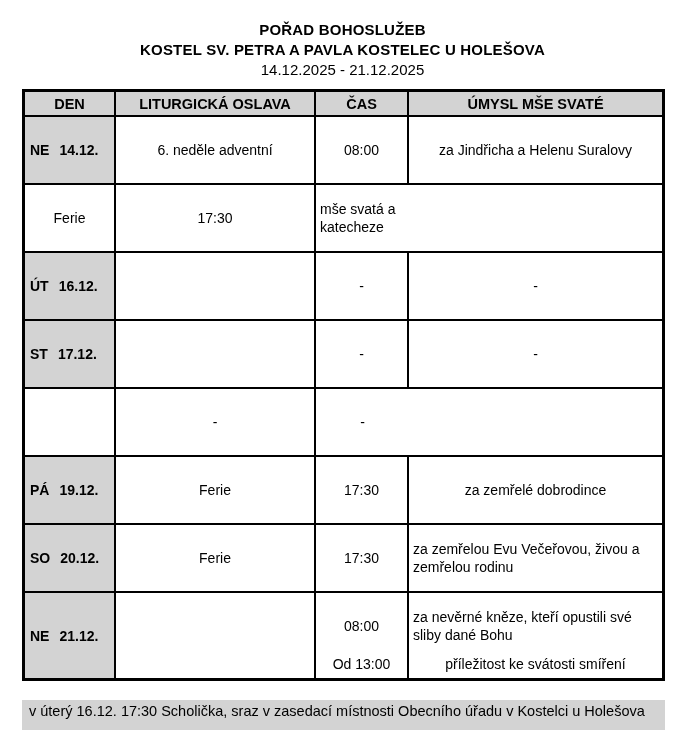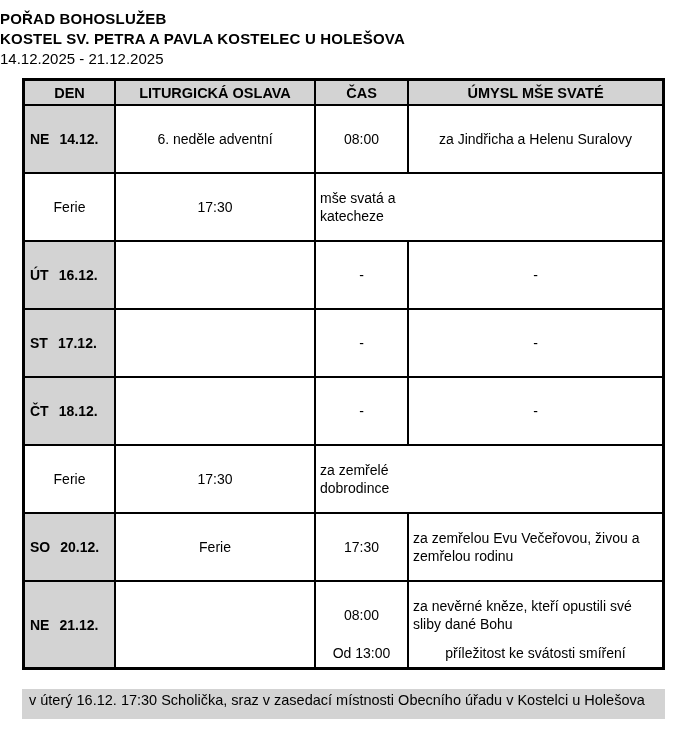--- a/index.html
+++ b/index.html
@@ -12,21 +12,22 @@
     color: #000000;
     -webkit-font-smoothing: antialiased;
   }
   .page {
     position: relative;
     width: 685px;
     height: 756px;
     overflow: hidden;
   }
   .title-block {
-    padding-top: 9px;
+    text-align: center;
+    padding-top: 20px;
   }
   .title-line {
     font-weight: bold;
     font-size: 15px;
     line-height: 20px;
     letter-spacing: 0.2px;
   }
   .date-line {
     font-size: 15px;
     line-height: 20px;
@@ -155,30 +156,30 @@
       <div class="cell v-border day-cell">
         <span>ST</span>
         <span class="date-part">17.12.</span>
       </div>
       <div class="cell v-border celebration-cell"></div>
       <div class="cell v-border time-cell">-</div>
       <div class="cell intention-cell">-</div>
     </div>
 
     <div class="t-row body">
-      <div class="cell v-border day-cell">
-        <span>ČT</span>
-        <span class="date-part">18.12.</span>
-      </div>
       <div class="cell v-border celebration-cell"></div>
       <div class="cell v-border time-cell">-</div>
       <div class="cell intention-cell">-</div>
     </div>
 
     <div class="t-row body">
+      <div class="cell v-border day-cell">
+        <span>PÁ</span>
+        <span class="date-part">19.12.</span>
+      </div>
       <div class="cell v-border celebration-cell">Ferie</div>
       <div class="cell v-border time-cell">17:30</div>
       <div class="cell intention-cell">za zemřelé dobrodince</div>
     </div>
 
     <div class="t-row body">
       <div class="cell v-border day-cell">
         <span>SO</span>
         <span class="date-part">20.12.</span>
       </div>

